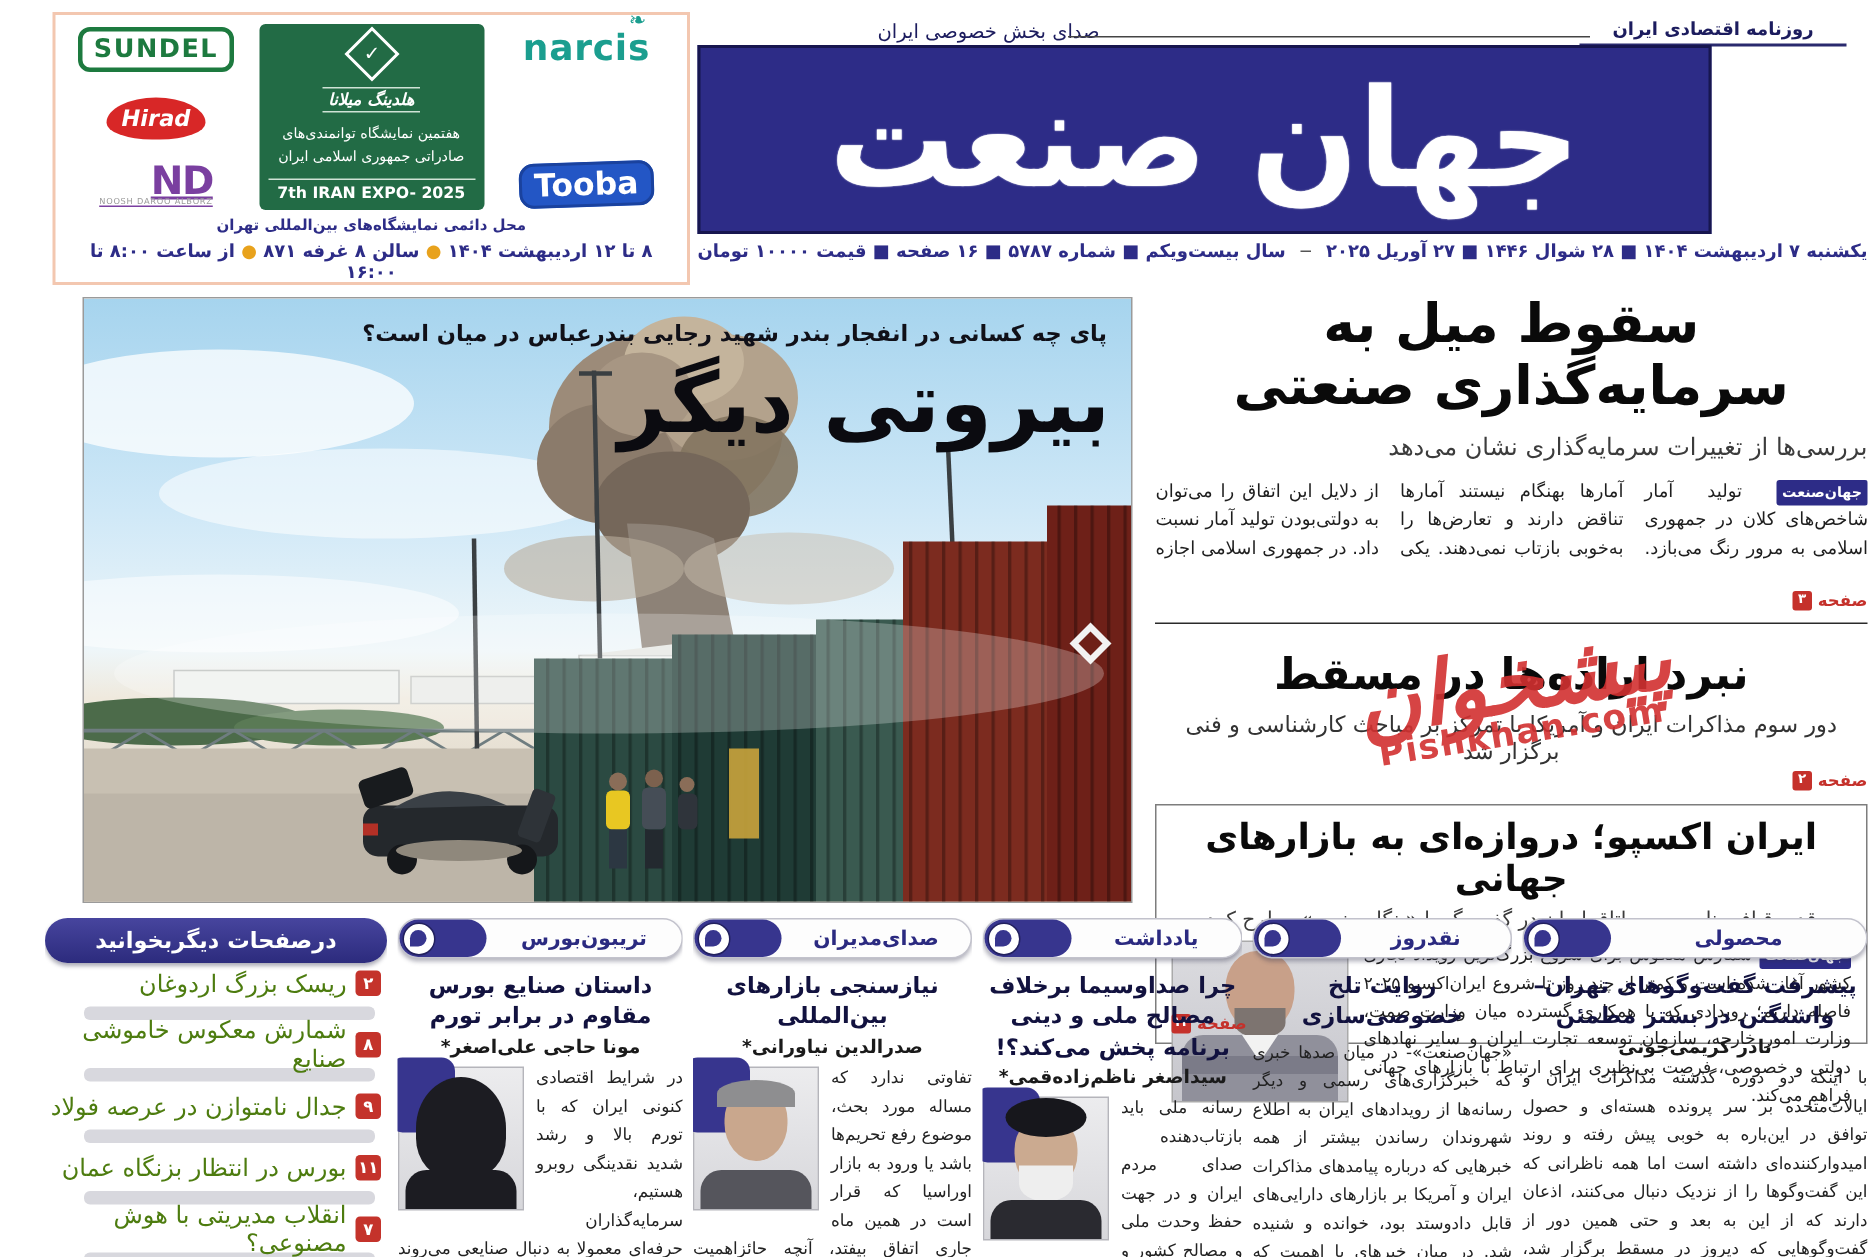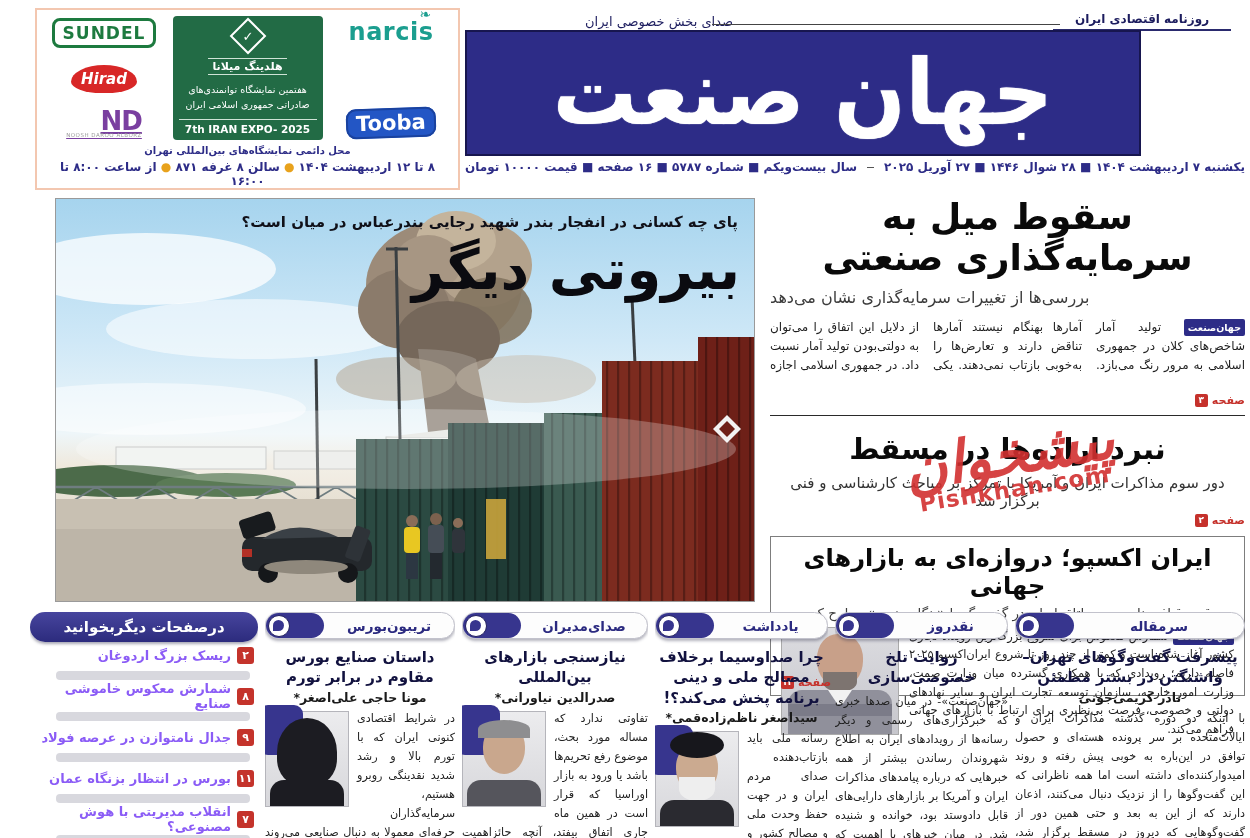--- a/index.html
+++ b/index.html
@@ -14,21 +14,21 @@
   .logo-sundel { border:3px solid #1d7a3f; border-radius:8px; color:#1d7a3f; font-weight:bold; font-size:17px; padding:2px 8px; letter-spacing:1px; background:#fff; }
   .logo-hirad { background:#d82727; color:#fff; font-weight:bold; font-style:italic; font-size:15px; padding:5px 10px; border-radius:50% 50% 46% 46%/60% 60% 40% 40%; }
   .logo-nd { color:#7a3fa0; font-weight:900; font-size:26px; line-height:.9; letter-spacing:-1px; text-align:right;text-decoration:underline; }
   .logo-nd small { display:block; font-size:5.5px; color:#9a9a9a; letter-spacing:.5px; font-weight:normal; }
   .logo-narcis { color:#1b9e8f; font-weight:900; font-size:24px; letter-spacing:.5px; position:relative; }
   .logo-narcis .leaf { position:absolute; top:-12px; right:2px; color:#1b9e8f; font-size:14px; }
   .logo-tooba { color:#fff; background:#2356c5; font-weight:900; font-size:21px; padding:3px 10px; border-radius:10px; transform:rotate(-2deg); box-shadow:0 0 0 2px #1a429e inset; }
   .ad-center { width:150px; background:#226b45; border-radius:4px; color:#fff; text-align:center; padding:5px 6px; display:flex; flex-direction:column; align-items:center; justify-content:space-between; }
   .diamond { width:26px; height:26px; border:2px solid #fff; transform:rotate(45deg); display:flex; align-items:center; justify-content:center; margin-top:2px; }
   .diamond span { transform:rotate(-45deg); font-size:13px; color:#fff; }
-  .holding { font-size:11px; font-weight:bold; border-top:1px solid #cfe3d6; border-bottom:1px solid #cfe3d6; padding:1px 4px; margin-top:2px; }
+  .holding { font-size:11px; font-weight:bold; border-top:1px solid #cfe3d6; border-bottom:1px solid #cfe3d6; padding:1px 4px; margin-top:2px;font-style:italic; }
   .expo-fa { font-size:9.5px; line-height:1.55; margin-top:2px; }
   .expo-en { font-size:10.5px; font-weight:bold; border-top:1px solid #cfe3d6; padding-top:3px; width:100%; }
   .ad-venue { text-align:center; color:#2d2c87; font-size:10px; font-weight:bold; margin-top:5px; }
   .ad-sched { text-align:center; color:#2d2c87; font-size:12px; font-weight:bold; margin-top:4px; }
   .ad-sched .dot { color:#e8a21c; }
 
   
   .tagline-left { position:absolute; left:585px; top:14px; font-size:13px; font-weight:normal; color:#1c1c5e; direction:rtl; }
   .tagline-right { position:absolute; right:19px; top:12px; width:178px; text-align:center; font-size:12px; font-weight:bold; color:#1c1c5e; direction:rtl; border-bottom:2px solid #2a2a6e; padding-bottom:3px; }
   .tagline-rule { position:absolute; left:712px; top:24px; width:348px; border-top:1.5px solid #444; }
@@ -40,21 +40,21 @@
 
   
   .photo { position:absolute; left:55px; top:198px; width:700px; height:404px; border:1px solid #9a9a9a; overflow:hidden; }
   .photo svg { display:block; }
   .kicker { position:absolute; top:14px; right:16px; direction:rtl; font-size:15px; font-weight:bold; color:#101018; }
   .photo-head { position:absolute; top:38px; right:14px; direction:rtl; font-size:56px; font-weight:900; color:#0b0b10; letter-spacing:-1px; }
 
   
   .rightcol { position:absolute; left:770px; top:196px; width:475px; height:406px; direction:rtl; }
   .lead-head { font-size:36px; font-weight:900; color:#0a0a0a; text-align:center; line-height:1.15; }
-  .lead-sub { font-size:16px; color:#3c3c3c; text-align:left; margin-top:9px; }
+  .lead-sub { font-size:16px; color:#3c3c3c; text-align:right; margin-top:9px; }
   .lead-body { margin-top:11px; column-count:3; column-gap:14px; font-size:12px; line-height:1.6; text-align:justify; color:#1e1e1e; height:76px; overflow:hidden; }
   .tag-badge { display:inline-block; background:#2d2c87; color:#fff; font-size:9.5px; font-weight:bold; padding:1px 4px; border-radius:2px; }
   .pagemark { display:flex; align-items:center; gap:4px; color:#c5312b; font-size:11px; font-weight:bold; width:max-content; }
   .pagemark .num { background:#c5312b; color:#fff; font-size:9px; min-width:13px; height:13px; display:flex; align-items:center; justify-content:center; border-radius:2px; padding:0 1px; }
   .sep { border-top:1.5px solid #2a2a2a; margin:8px 0 6px; }
   .muscat-head { font-size:29px; font-weight:900; color:#0a0a0a; text-align:center;margin-top:16px; }
   .muscat-sub { font-size:15px; color:#333; text-align:center; margin-top:8px; }
   .expo-box { border:1.5px solid #7d7d7d; margin-top:9px; padding:7px 10px 6px; position:relative; height:160px; }
   .expo-head { font-size:24px; font-weight:900; color:#0a0a0a; text-align:center; }
   .expo-sub { font-size:13.5px; color:#3c3c3c; text-align:center; margin-top:5px; }
@@ -94,21 +94,21 @@
   .suitman .face { width:46px; height:54px; top:6px; background:#c8a089; }
   .suitman .face::after { content:""; position:absolute; bottom:-4px; left:6px; width:34px; height:20px; background:#7d7470; border-radius:0 0 50% 50%; }
   .suitman .shoulders { width:104px; height:44px; background:#90909b; }
   .suitman .shoulders::before { content:""; position:absolute; left:50%; top:0; transform:translateX(-50%); border-left:12px solid transparent; border-right:12px solid transparent; border-top:18px solid #f2f2f2; }
   .suitman .shoulders::after { content:""; position:absolute; left:50%; top:14px; transform:translateX(-50%); width:104px; height:12px; background:#7b7b88; }
 
   
   .idx-head { height:30px; background:linear-gradient(#47459e,#2c2b7d); border-radius:15px; color:#fff; font-weight:bold; font-size:15px; display:flex; align-items:center; justify-content:center; direction:rtl; box-shadow:0 2px 3px rgba(40,40,70,.4); }
   .idx-item { display:flex; align-items:center; gap:6px; direction:rtl; height:26px; padding-right:4px; }
   .idx-item .pg { background:#c4332b; color:#fff; font-size:11px; font-weight:bold; min-width:17px; height:17px; border-radius:3px; display:flex; align-items:center; justify-content:center; }
-  .idx-item .txt { color:#8b5cf6; font-weight:bold; font-size:13px; }
+  .idx-item .txt { color:#4d7c0f; font-weight:normal; font-size:16px; }
   .idx-bar { height:9px; background:#d8d8de; border-radius:4px; margin:3px 8px 3px 26px; }
 </style>
 </head>
 <body>
 
 <div class="page">
 
   <div class="adbox">
     <div class="adbox-row">
       <div class="ad-left">
@@ -290,21 +290,21 @@
     <div class="wm-en">Pishkhan.com</div>
   </div>
 
   <div class="bottom">
 
     <div class="bcol">
       <div class="pill">
         <div class="cap">
             <div class="plogo"></div>
           </div>
-        <div class="plabel">سرمقاله</div>
+        <div class="plabel">محصولی</div>
       </div>
       <div class="btitle">پیشرفت گفت‌وگوهای تهران– واشنگتن در بستر مطمئن</div>
       <div class="bauthor">نادر کریمی‌جونی</div>
       <div class="bbody">با اینکه دو دوره گذشته مذاکرات ایران و ایالات‌متحده بر سر پرونده هسته‌ای و حصول توافق در این‌باره به خوبی پیش رفته و روند امیدوارکننده‌ای داشته است اما همه ناظرانی که این گفت‌وگوها را از نزدیک دنبال می‌کنند، اذعان دارند که از این به بعد و حتی همین دور از گفت‌وگوهایی که دیروز در مسقط برگزار شد، مراحل خطرناک و حساسی از مذاکره است و به نسبت وجود همین خطرها و حساسیت‌ها،</div>
     </div>
 
     <div class="bcol">
       <div class="pill">
         <div class="cap">
             <div class="plogo"></div>

